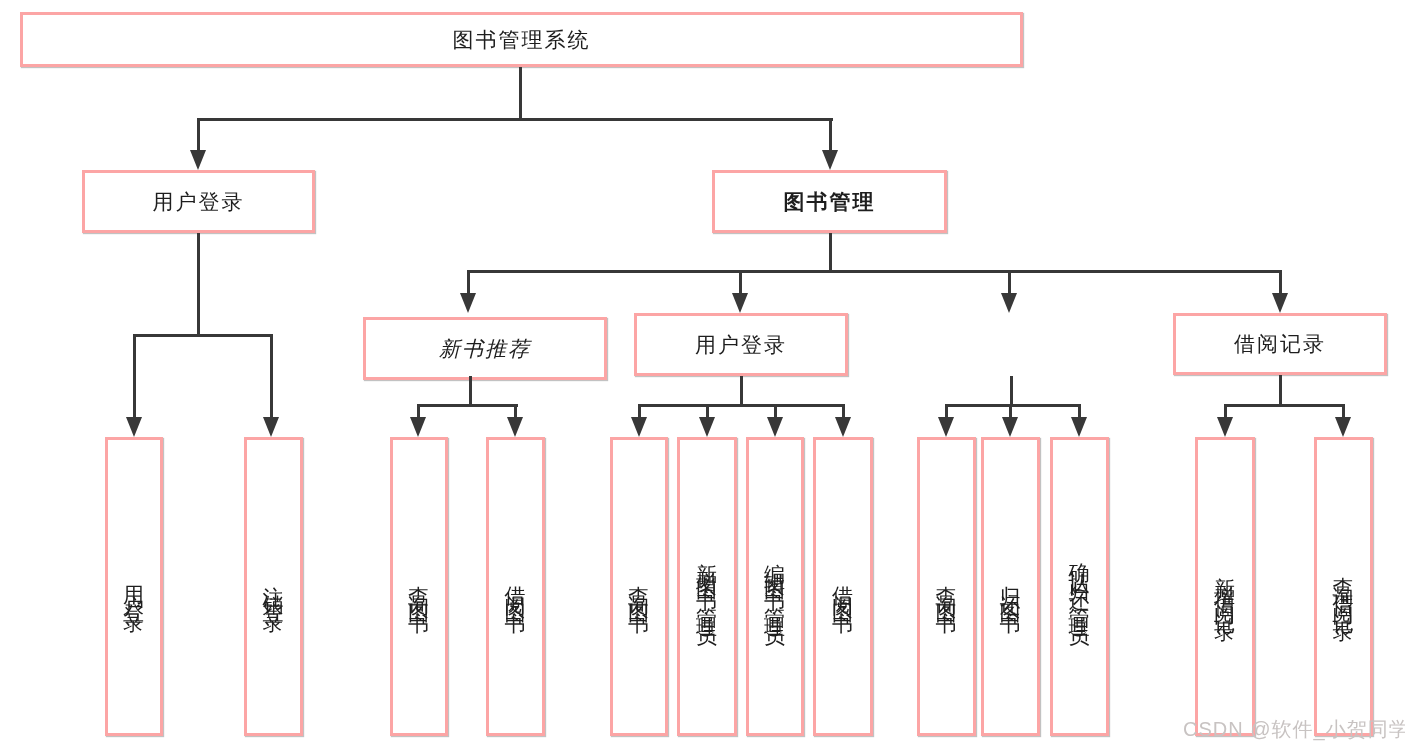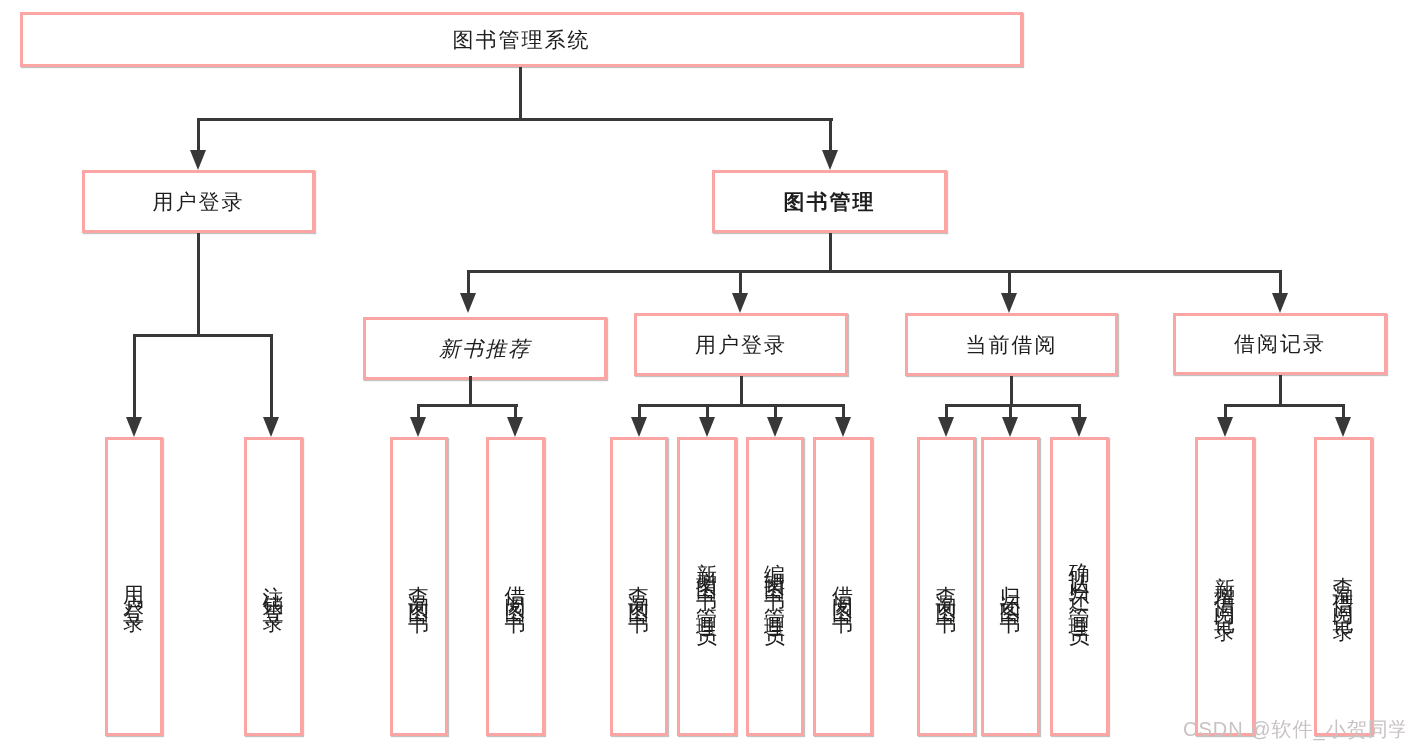--- a/index.html
+++ b/index.html
@@ -38,21 +38,20 @@
   <div class="box" style="left:20px;top:12px;width:1003px;height:55px;">图书管理系统</div>
 
   <div class="box" style="left:82px;top:170px;width:233px;height:63px;">用户登录</div>
 
   <div class="box" style="left:712px;top:170px;width:235px;height:63px;font-weight:bold;">图书管理</div>
 
   <div class="box" style="left:363px;top:317px;width:244px;height:63px;font-style:italic;">新书推荐</div>
 
   <div class="box" style="left:634px;top:313px;width:214px;height:63px;">用户登录</div>
 
-  <div class="box" style="left:905px;top:313px;width:213px;height:63px;">当前借阅</div>
 
   <div class="box" style="left:1173px;top:313px;width:214px;height:62px;">借阅记录</div>
 
   <div class="box leaf" style="left:105px;width:58px;">
     <span>用户登录</span>
   </div>
   <div class="box leaf" style="left:244px;width:59px;">
     <span>注销登录</span>
   </div>
 

